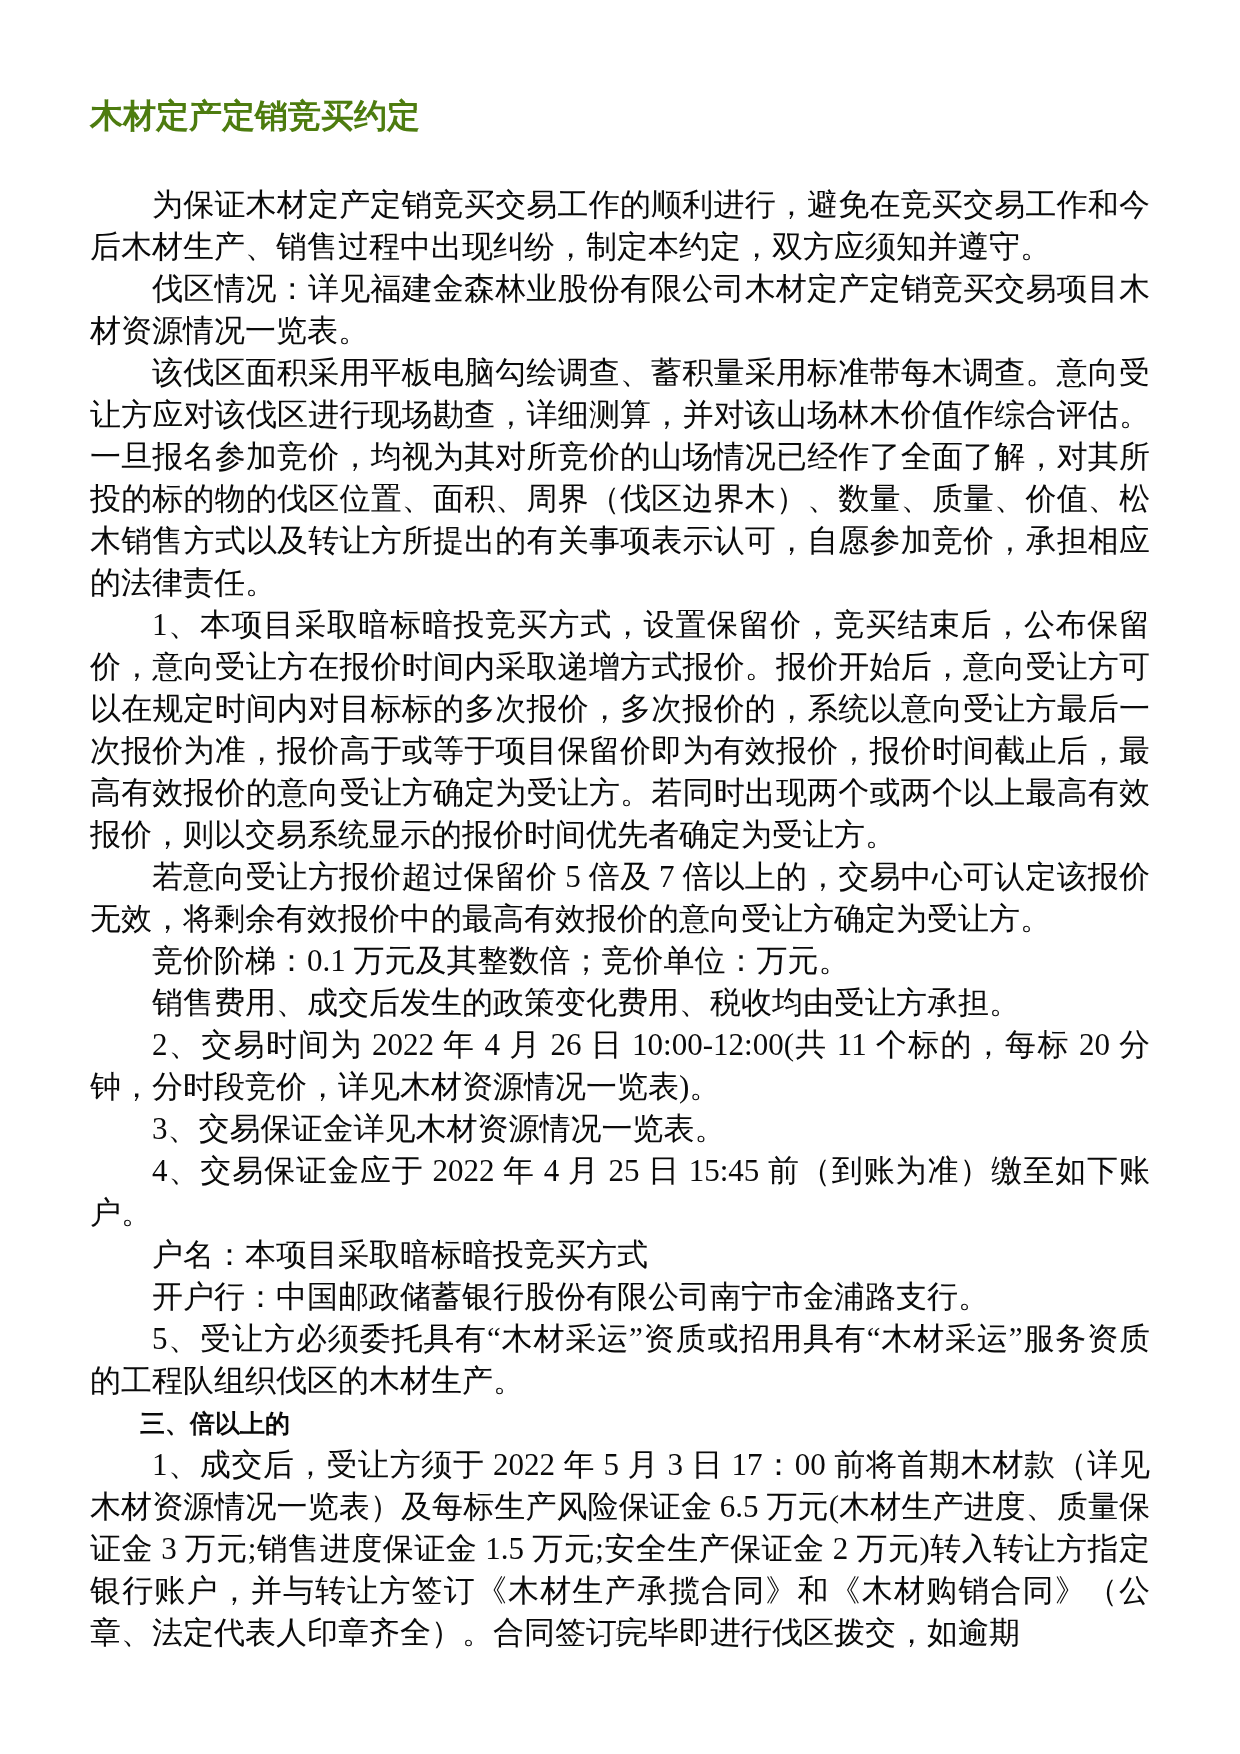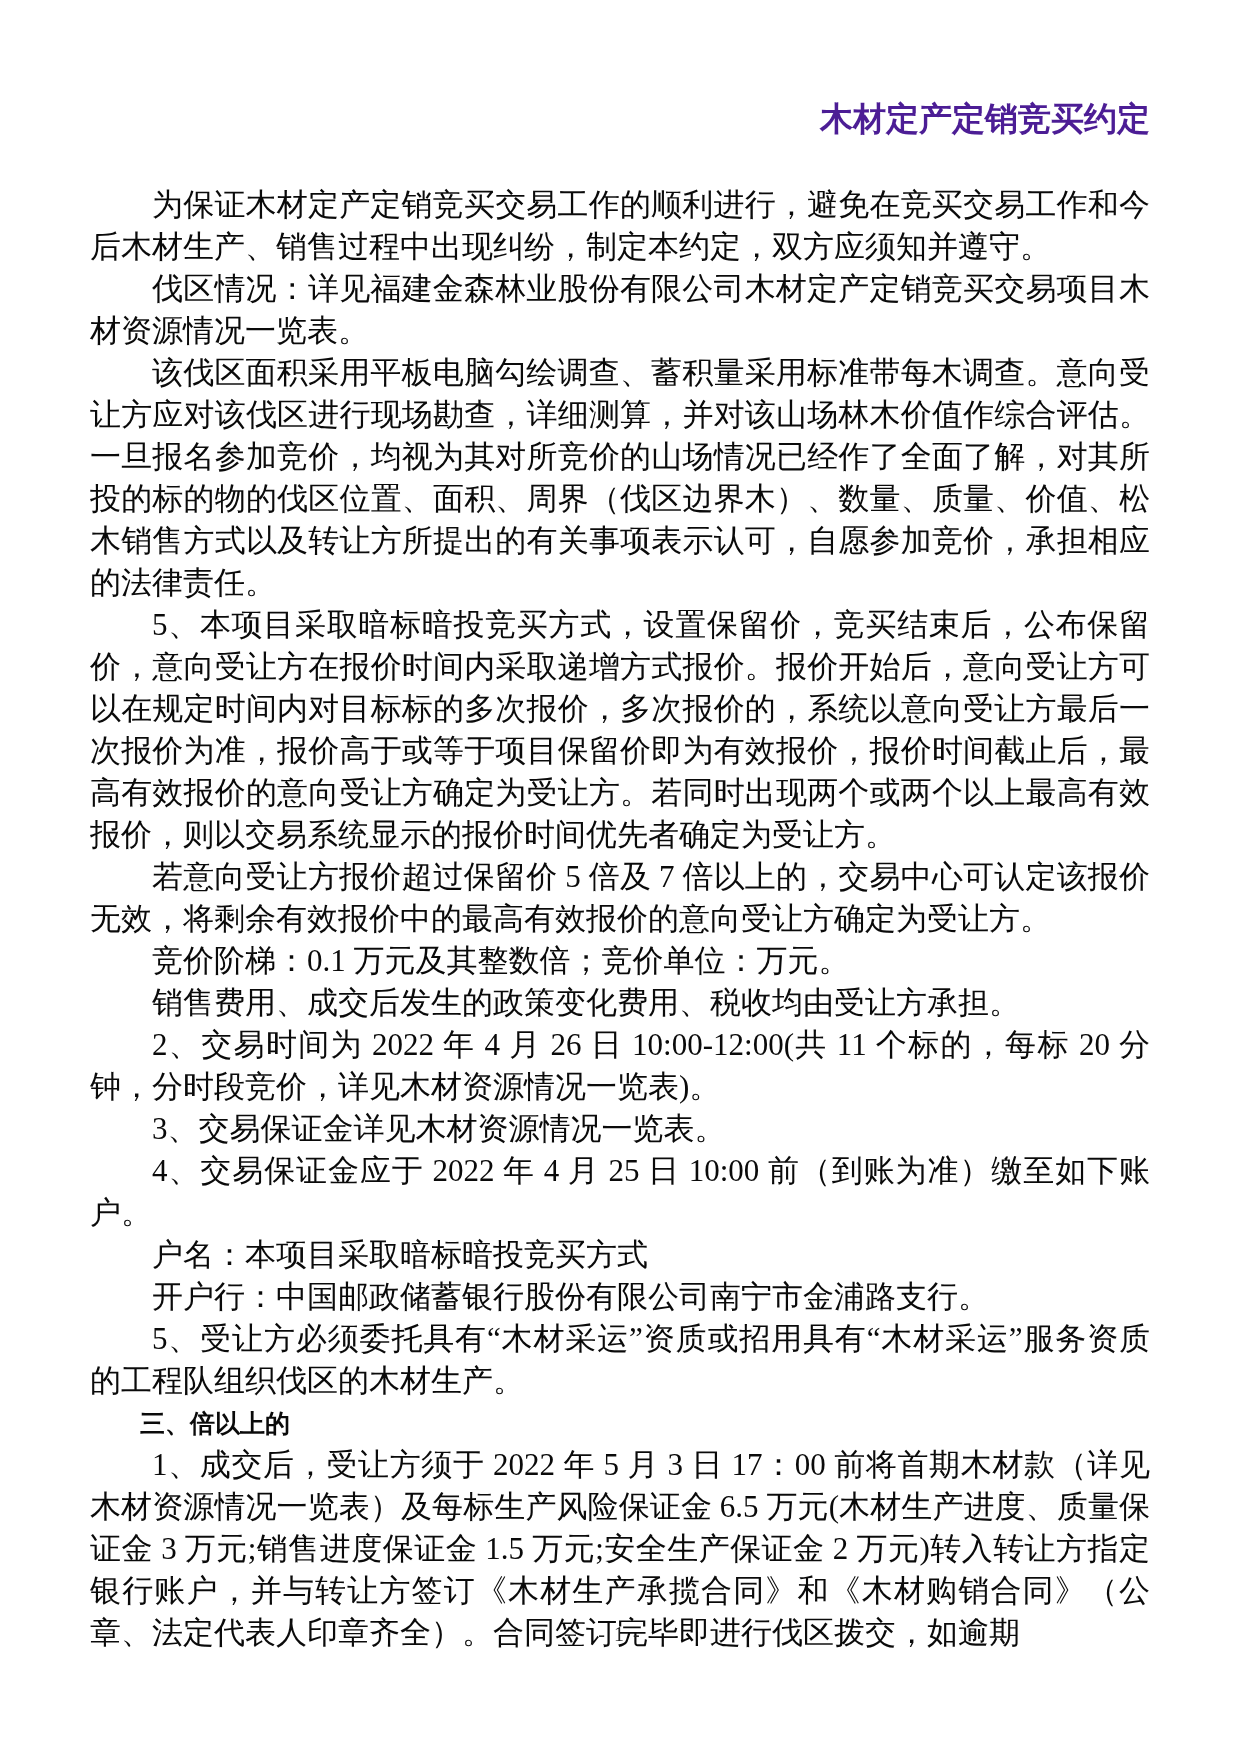--- a/index.html
+++ b/index.html
@@ -16,26 +16,26 @@
     color: #000000;
   }
   .content {
     position: absolute;
     left: 90px;
     top: 94px;
     width: 1060px;
   }
   .doc-title {
     margin: 0 0 40px 0;
-    font-family: Liberation Serif, serif;
+    font-family: Liberation Mono, monospace;
     font-weight: 700;
     font-size: 33px;
     line-height: 50px;
-    text-align: right;
-    color: #4c1d95;
+    text-align: left;
+    color: #4d7c0f;
   }
   .blk {
     margin: 0;
     font-size: 31px;
     line-height: 42px;
     text-align: justify;
     text-indent: 2em;
     color: #0a0a0a;
     word-break: break-all;
   }
@@ -64,27 +64,27 @@
 </head>
 <body>
 
 <div class="page">
   <div class="content">
     <h1 class="doc-title">木材定产定销竞买约定</h1>
     <main>
         <p class="blk para">为保证木材定产定销竞买交易工作的顺利进行，避免在竞买交易工作和今后木材生产、销售过程中出现纠纷，制定本约定，双方应须知并遵守。</p>
         <p class="blk para">伐区情况：详见福建金森林业股份有限公司木材定产定销竞买交易项目木材资源情况一览表。</p>
         <p class="blk para">该伐区面积采用平板电脑勾绘调查、蓄积量采用标准带每木调查。意向受让方应对该伐区进行现场勘查，详细测算，并对该山场林木价值作综合评估。一旦报名参加竞价，均视为其对所竞价的山场情况已经作了全面了解，对其所投的标的物的伐区位置、面积、周界（伐区边界木）、数量、质量、价值、松木销售方式以及转让方所提出的有关事项表示认可，自愿参加竞价，承担相应的法律责任。</p>
-        <p class="blk para">5、本项目采取暗标暗投竞买方式，设置保留价，竞买结束后，公布保留价，意向受让方在报价时间内采取递增方式报价。报价开始后，意向受让方可以在规定时间内对目标标的多次报价，多次报价的，系统以意向受让方最后一次报价为准，报价高于或等于项目保留价即为有效报价，报价时间截止后，最高有效报价的意向受让方确定为受让方。若同时出现两个或两个以上最高有效报价，则以交易系统显示的报价时间优先者确定为受让方。</p>
+        <p class="blk para">1、本项目采取暗标暗投竞买方式，设置保留价，竞买结束后，公布保留价，意向受让方在报价时间内采取递增方式报价。报价开始后，意向受让方可以在规定时间内对目标标的多次报价，多次报价的，系统以意向受让方最后一次报价为准，报价高于或等于项目保留价即为有效报价，报价时间截止后，最高有效报价的意向受让方确定为受让方。若同时出现两个或两个以上最高有效报价，则以交易系统显示的报价时间优先者确定为受让方。</p>
         <p class="blk para">若意向受让方报价超过保留价 5 倍及 7 倍以上的，交易中心可认定该报价无效，将剩余有效报价中的最高有效报价的意向受让方确定为受让方。</p>
         <p class="blk para">竞价阶梯：0.1 万元及其整数倍；竞价单位：万元。</p>
         <p class="blk para">销售费用、成交后发生的政策变化费用、税收均由受让方承担。</p>
         <p class="blk para">2、交易时间为 2022 年 4 月 26 日 10:00-12:00(共 11 个标的，每标 20 分钟，分时段竞价，详见木材资源情况一览表)。</p>
         <p class="blk para">3、交易保证金详见木材资源情况一览表。</p>
-        <p class="blk para">4、交易保证金应于 2022 年 4 月 25 日 10:00 前（到账为准）缴至如下账户。</p>
+        <p class="blk para">4、交易保证金应于 2022 年 4 月 25 日 15:45 前（到账为准）缴至如下账户。</p>
         <p class="blk para">户名：本项目采取暗标暗投竞买方式</p>
         <p class="blk para">开户行：中国邮政储蓄银行股份有限公司南宁市金浦路支行。</p>
         <p class="blk para">5、受让方必须委托具有“木材采运”资质或招用具有“木材采运”服务资质的工程队组织伐区的木材生产。</p>
         <h2 class="blk heading">三、倍以上的</h2>
         <p class="blk para">1、成交后，受让方须于 2022 年 5 月 3 日 17：00 前将首期木材款（详见木材资源情况一览表）及每标生产风险保证金 6.5 万元(木材生产进度、质量保证金 3 万元;销售进度保证金 1.5 万元;安全生产保证金 2 万元)转入转让方指定银行账户，并与转让方签订《木材生产承揽合同》和《木材购销合同》（公章、法定代表人印章齐全）。合同签订完毕即进行伐区拨交，如逾期</p>
       </main>
   </div>
   <div class="page-footer">- 1 -</div>
 </div>
 

